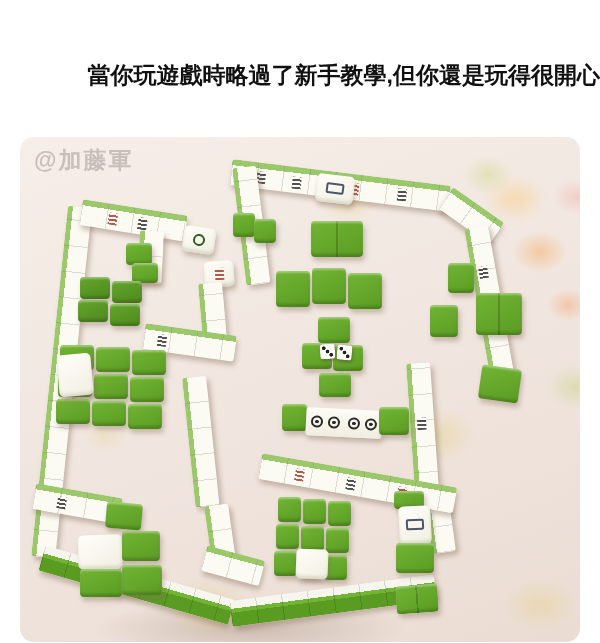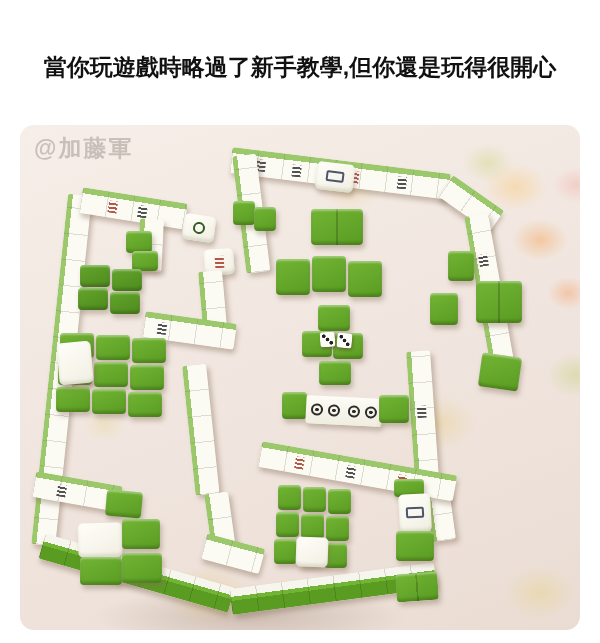--- a/index.html
+++ b/index.html
@@ -1,25 +1,25 @@
 <!DOCTYPE html>
 <html style="--caption-color: #111111; --watermark-color: #c9bfb9; --carpet: #f0e5de; --tile-white: #fbfaf3; --tile-green: #5a9c22; --tile-green-light: #72b434; --tile-green-dark: #4e8a1d;"><head>
 <meta charset="utf-8">
 <style>
   html,body{margin:0;padding:0;background:#ffffff;}
   body{width:600px;height:643px;position:relative;overflow:hidden;
        font-family:"Liberation Sans", sans-serif;}
 
   
-  .caption{position:absolute;left:0;top:52px;width:600px;text-align:center;
+  .caption{position:absolute;left:0;top:60px;width:600px;text-align:right;
            font-size:23px;font-weight:700;color:var(--caption-color,#111);
            letter-spacing:0px;white-space:nowrap;}
 
   
-  .photo{position:absolute;left:20px;top:125px;width:560px;height:505px;
+  .photo{position:absolute;left:20px;top:137px;width:560px;height:505px;
          border-radius:14px;overflow:hidden;
          background:
           radial-gradient(46px 34px at 495px 62px, rgba(250,200,120,.45), transparent 70%),
           radial-gradient(40px 30px at 520px 115px, rgba(244,170,100,.50), transparent 70%),
           radial-gradient(30px 24px at 548px 168px, rgba(246,150,90,.40), transparent 70%),
           radial-gradient(34px 26px at 556px 60px, rgba(240,160,150,.35), transparent 70%),
           radial-gradient(36px 28px at 468px 38px, rgba(205,210,120,.40), transparent 70%),
           radial-gradient(42px 32px at 556px 250px, rgba(190,205,110,.38), transparent 70%),
           radial-gradient(46px 34px at 330px 62px, rgba(225,195,105,.30), transparent 70%),
           radial-gradient(55px 40px at 418px 298px, rgba(228,205,125,.40), transparent 70%),

